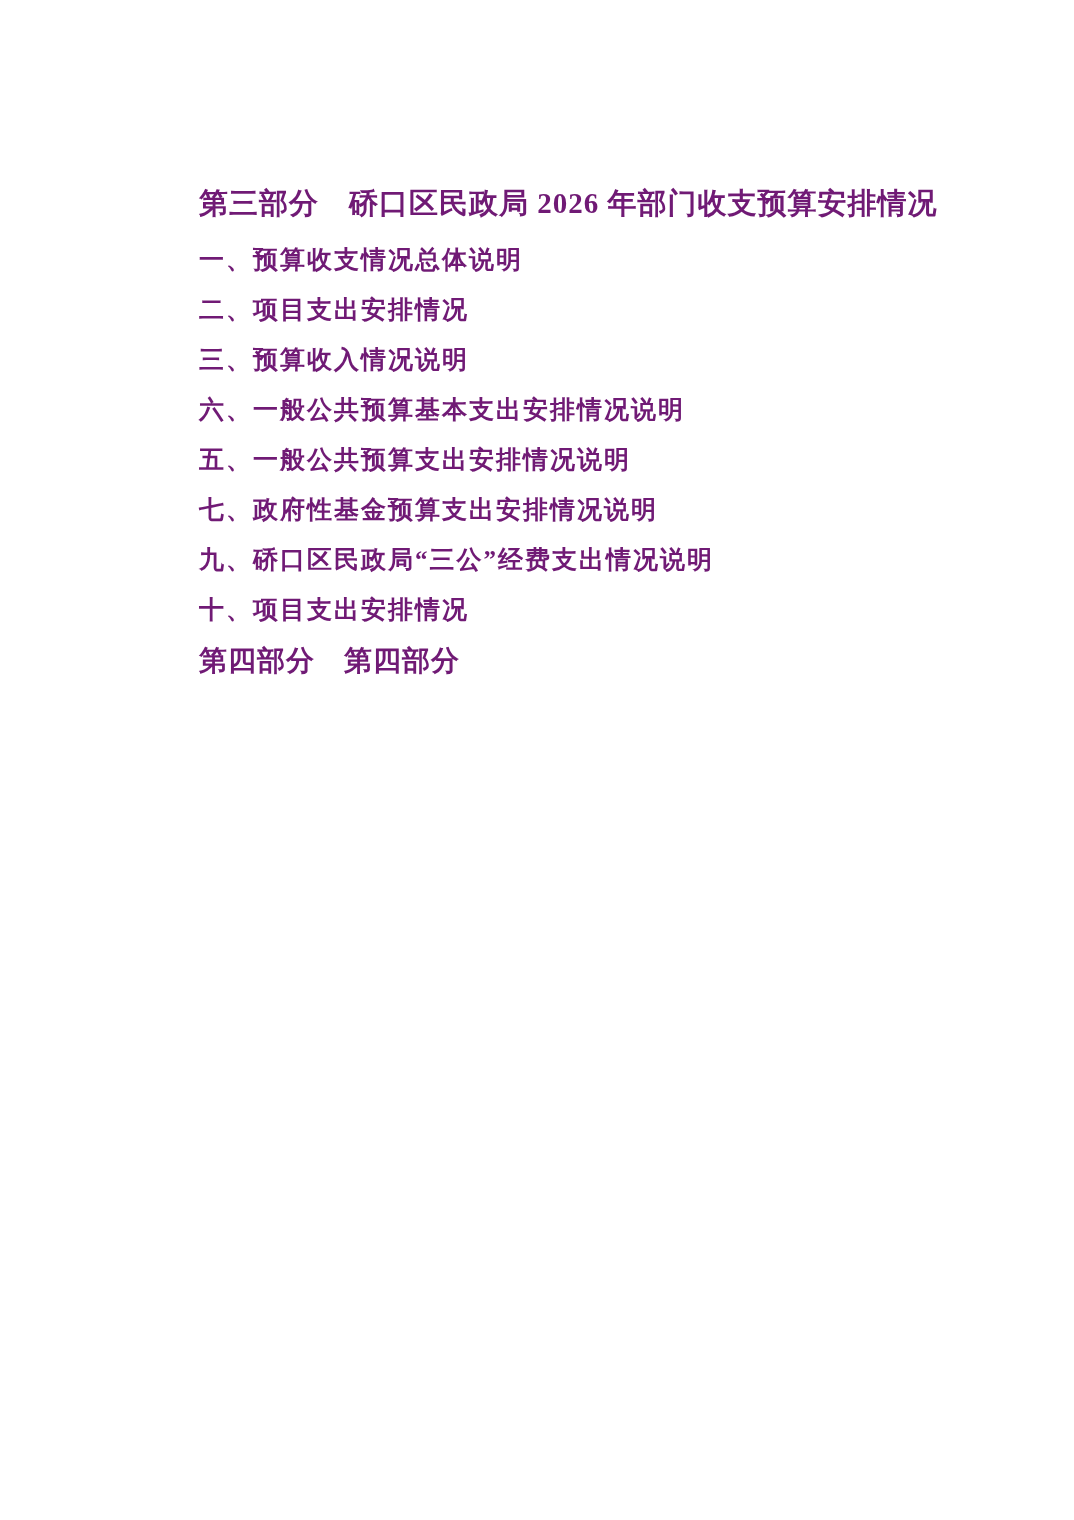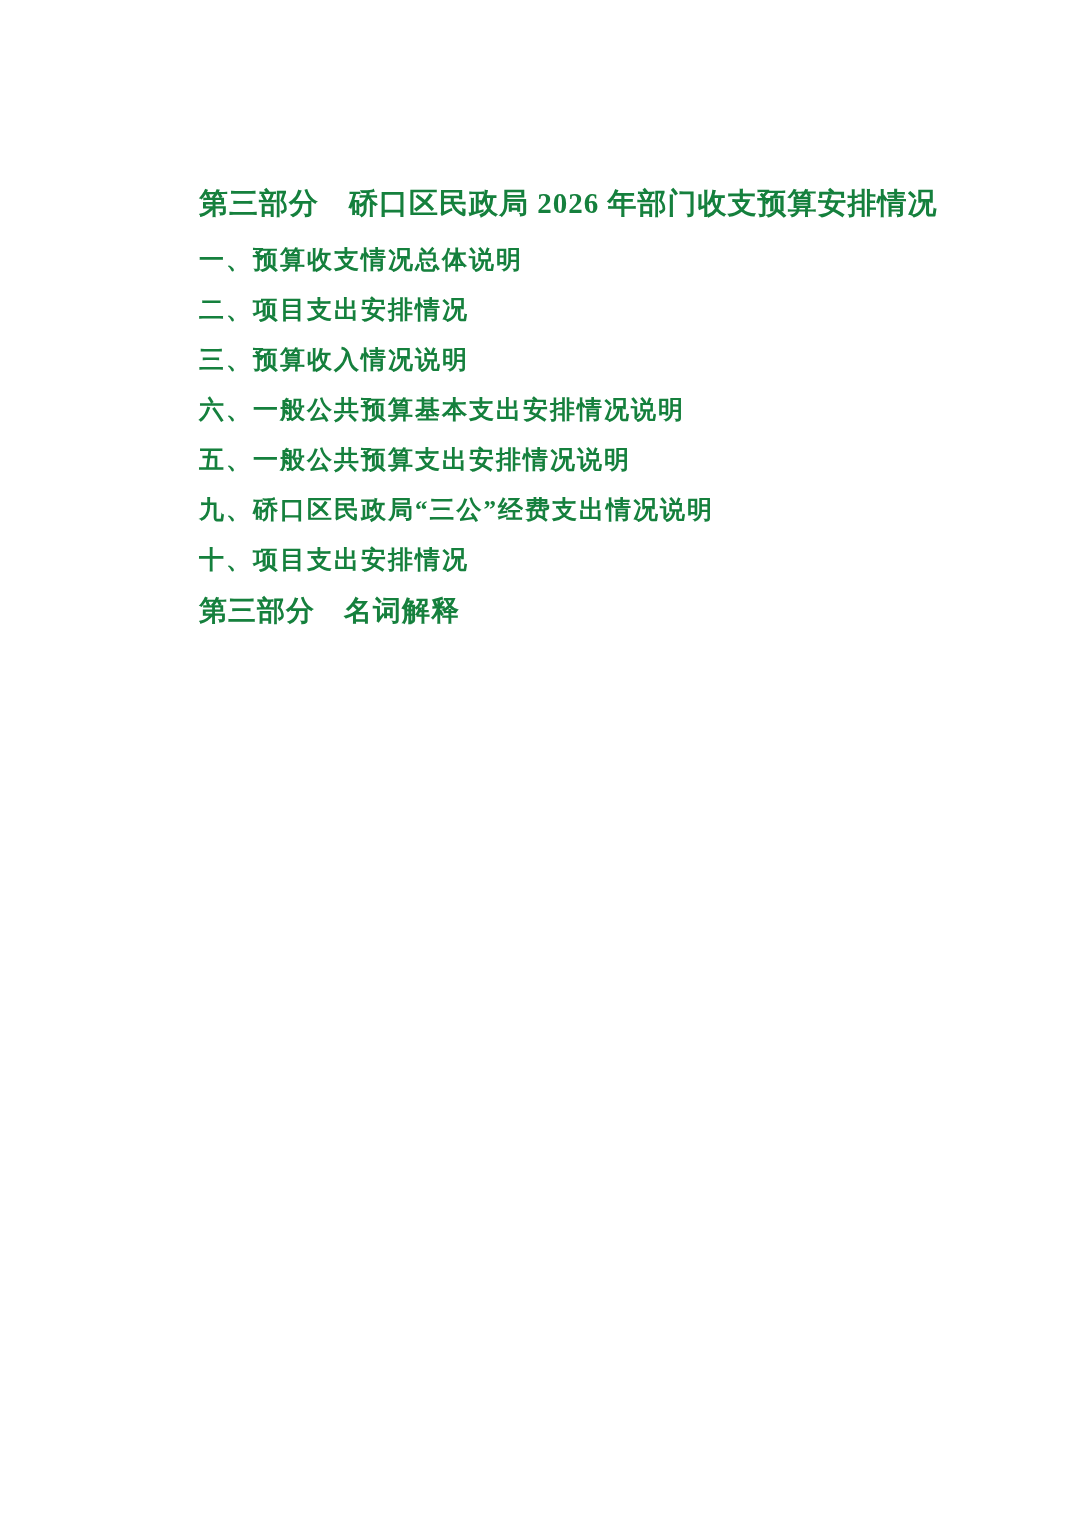--- a/index.html
+++ b/index.html
@@ -6,21 +6,21 @@
   html, body {
     background: #ffffff;
   }
   .page {
     position: relative;
     width: 1074px;
     height: 1520px;
     background: #ffffff;
     overflow: hidden;
     font-family: "Liberation Serif", "DejaVu Serif", serif;
-    color: #15803d;
+    color: #701a75;
   }
   .content {
     position: absolute;
     top: 183px;
     left: 199px;
     right: 110px;
   }
   .section-heading {
     font-size: 29px;
     font-weight: bold;
@@ -52,19 +52,20 @@
 <div class="page">
   <div class="content">
 
     <div class="section-heading">第三部分　硚口区民政局 2026 年部门收支预算安排情况</div>
 
     <div class="toc-item">一、预算收支情况总体说明</div>
     <div class="toc-item">二、项目支出安排情况</div>
     <div class="toc-item">三、预算收入情况说明</div>
     <div class="toc-item">六、一般公共预算基本支出安排情况说明</div>
     <div class="toc-item">五、一般公共预算支出安排情况说明</div>
+    <div class="toc-item">七、政府性基金预算支出安排情况说明</div>
     <div class="toc-item">九、硚口区民政局“三公”经费支出情况说明</div>
     <div class="toc-item">十、项目支出安排情况</div>
 
-    <div class="section-heading-2">第三部分　名词解释</div>
+    <div class="section-heading-2">第四部分　第四部分</div>
 
   </div>
 </div>
 
 </body></html>

